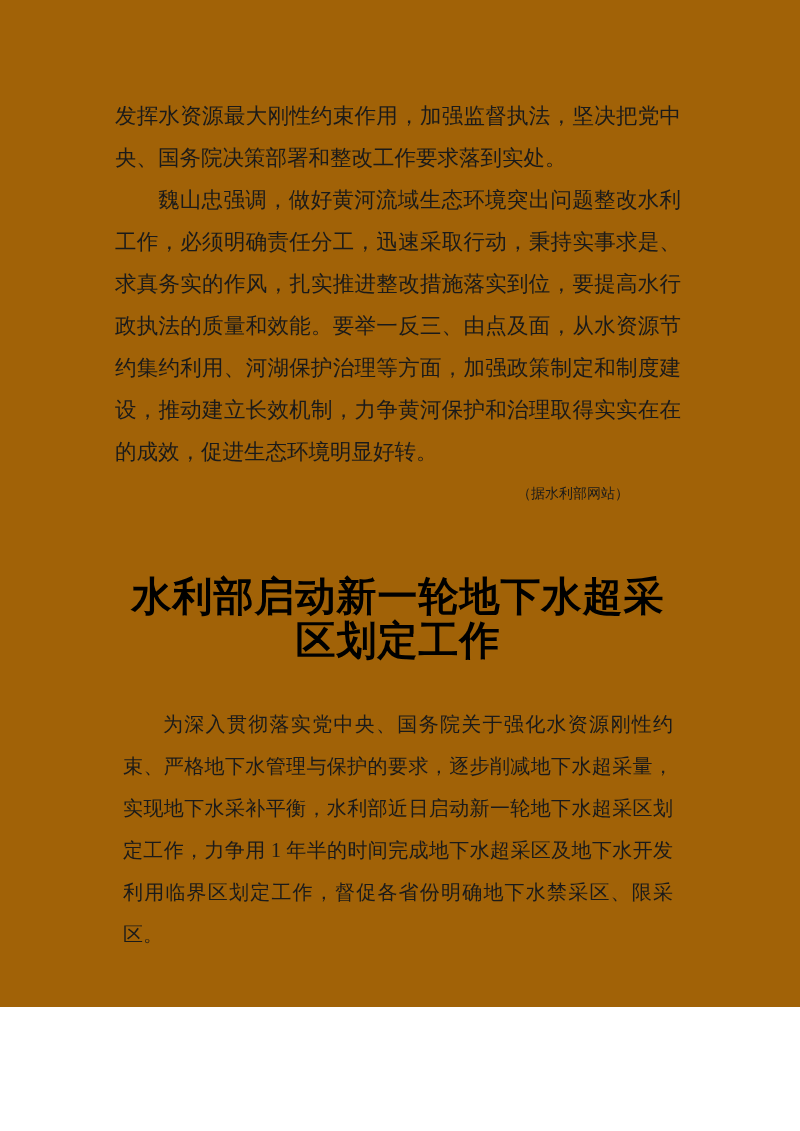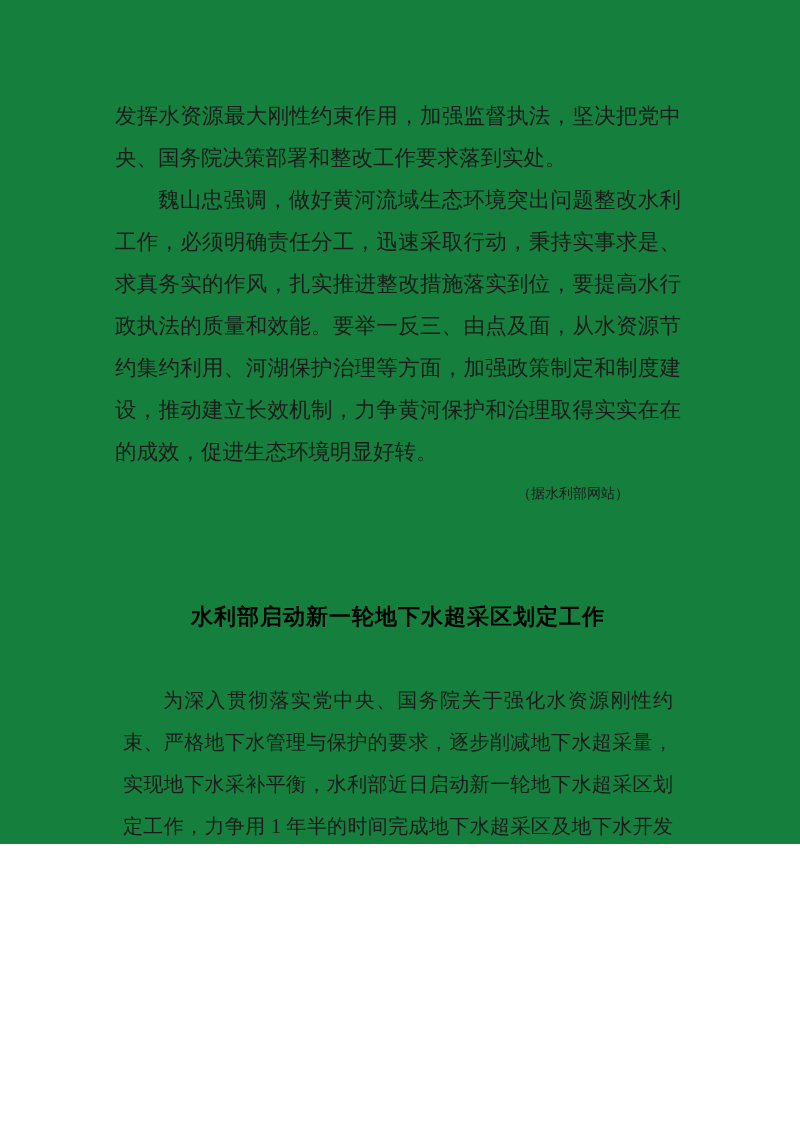--- a/index.html
+++ b/index.html
@@ -3,22 +3,22 @@
 <meta charset="utf-8">
 <style>
   html, body {
     margin: 0;
     padding: 0;
     background: #ffffff;
   }
   .page {
     position: relative;
     width: 800px;
-    height: 844px;
-    background: #15803d;
+    height: 1007px;
+    background: #a16207;
     overflow: hidden;
     font-family: "Liberation Serif", "DejaVu Serif", serif;
     color: #000000;
   }
   .content {
     position: absolute;
     left: 115px;
     top: 95px;
     width: 566px;
   }
@@ -34,22 +34,22 @@
   .indent { text-indent: 2em; }
   .attribution {
     margin: 0;
     font-size: 14px;
     line-height: 42px;
     text-align: right;
     padding-right: 52px;
     color: #1a1a1a;
   }
   .article-title {
-    margin: 80px 0 0 0;
-    font-size: 22px;
+    margin: 60px 0 0 0;
+    font-size: 40px;
     line-height: 44px;
     font-weight: bold;
     text-align: center;
     letter-spacing: 1px;
     color: #000000;
     font-family: "Liberation Serif", "DejaVu Serif", serif;
   }
   .para2 {
     margin: 8px;
     font-size: 20px;

